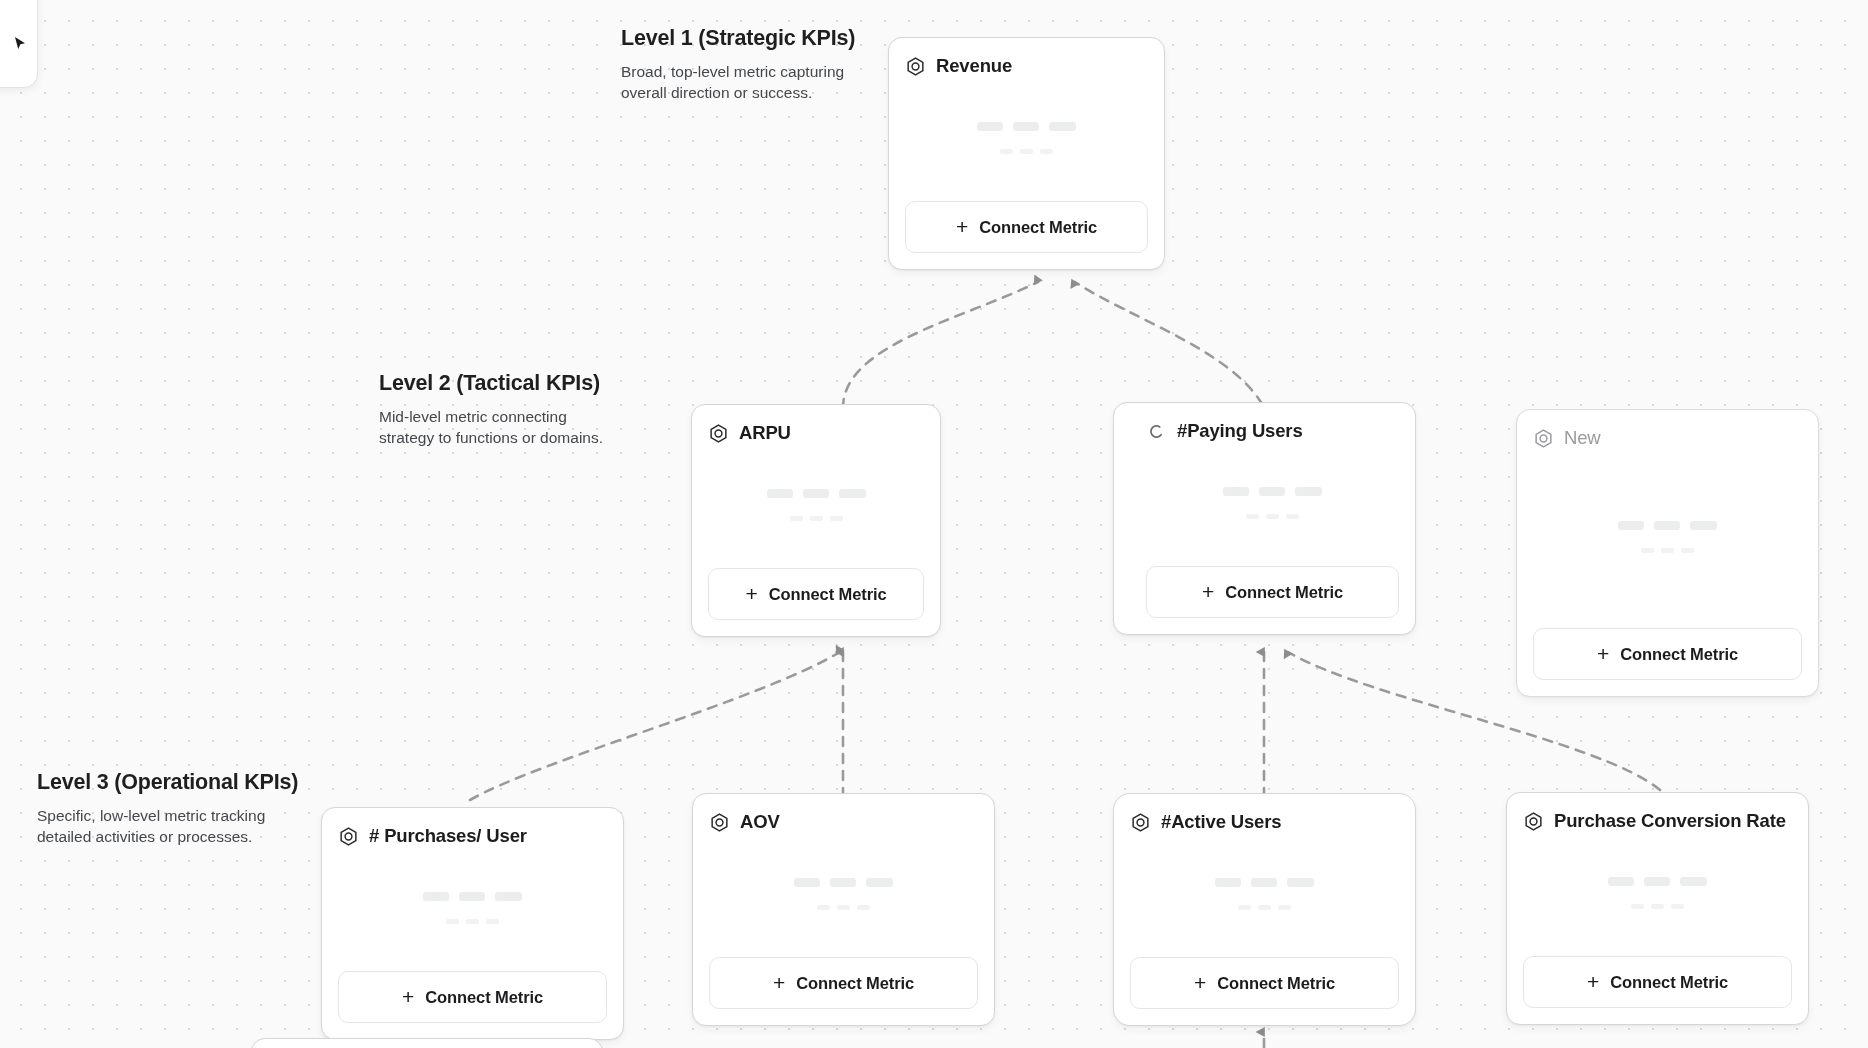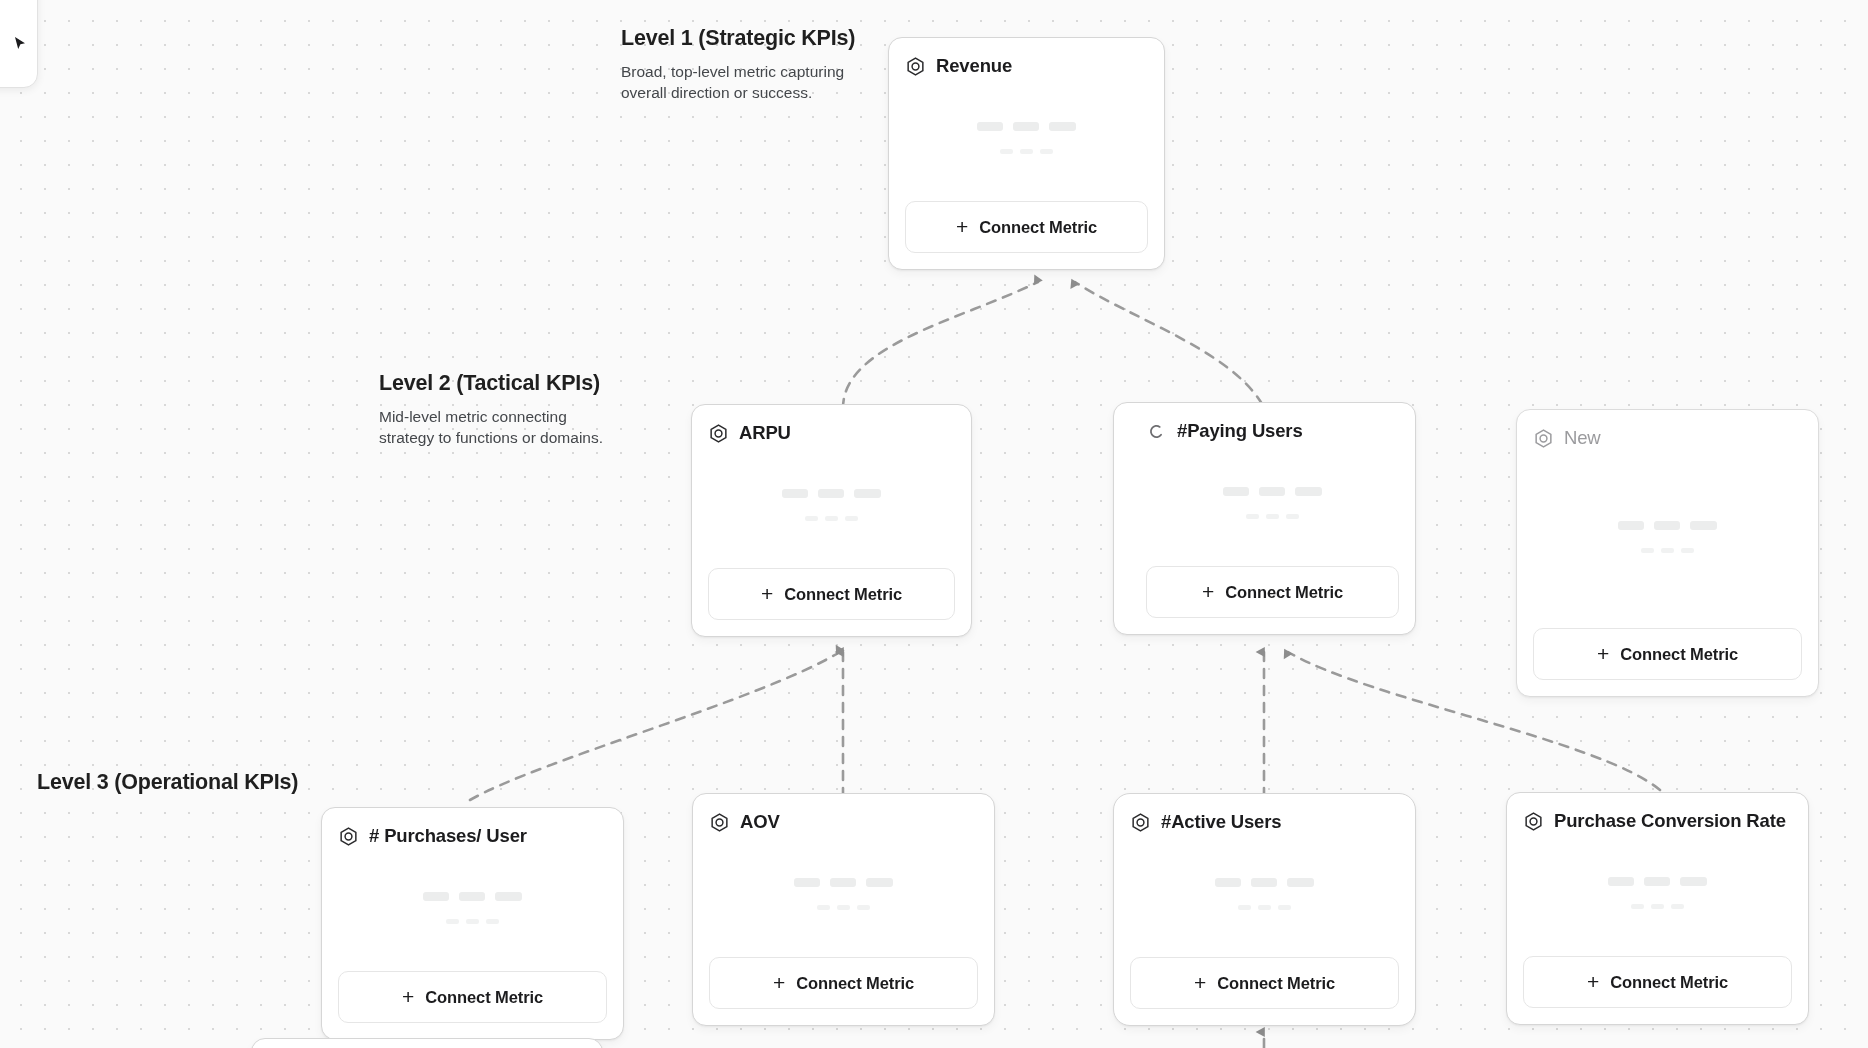--- a/index.html
+++ b/index.html
@@ -209,20 +209,21 @@
     <div class="level-desc">Broad, top-level metric capturing overall direction or success.</div>
   </div>
 
   <div class="level-label" style="left:379px; top:371px; width:244px;">
     <div class="level-title">Level 2 (Tactical KPIs)</div>
     <div class="level-desc">Mid-level metric connecting strategy to functions or domains.</div>
   </div>
 
   <div class="level-label" style="left:37px; top:770px; width:260px;">
     <div class="level-title">Level 3 (Operational KPIs)</div>
+    <div class="level-desc">Specific, low-level metric tracking detailed activities or processes.</div>
   </div>
 
   <div class="card" style="left:888px; top:37px; width:277px; height:233px;">
     <div class="card-header">
       <span class="card-icon">
         <svg viewBox="0 0 24 24">
             <path d="M12 2.4 L20.4 7.2 L20.4 16.8 L12 21.6 L3.6 16.8 L3.6 7.2 Z" fill="none" stroke="#2a2a2c" stroke-width="1.7" stroke-linejoin="round"></path>
             <circle cx="12" cy="12" r="3.9" fill="none" stroke="#2a2a2c" stroke-width="1.7"></circle>
           </svg>
       </span>
@@ -239,21 +240,21 @@
         <span class="skel s"></span>
         <span class="skel s"></span>
       </div>
     </div>
     <div class="connect-btn">
       <span class="plus">+</span>
       <span class="lbl">Connect Metric</span>
     </div>
   </div>
 
-  <div class="card" style="left:691px; top:404px; width:281px; height:233px;gap:6px;">
+  <div class="card" style="left:691px; top:404px; width:250px; height:233px;gap:6px;">
     <div class="card-header">
       <span class="card-icon">
         <svg viewBox="0 0 24 24">
             <path d="M12 2.4 L20.4 7.2 L20.4 16.8 L12 21.6 L3.6 16.8 L3.6 7.2 Z" fill="none" stroke="#2a2a2c" stroke-width="1.7" stroke-linejoin="round"></path>
             <circle cx="12" cy="12" r="3.9" fill="none" stroke="#2a2a2c" stroke-width="1.7"></circle>
           </svg>
       </span>
       <span class="card-title">ARPU</span>
     </div>
     <div class="card-body">

